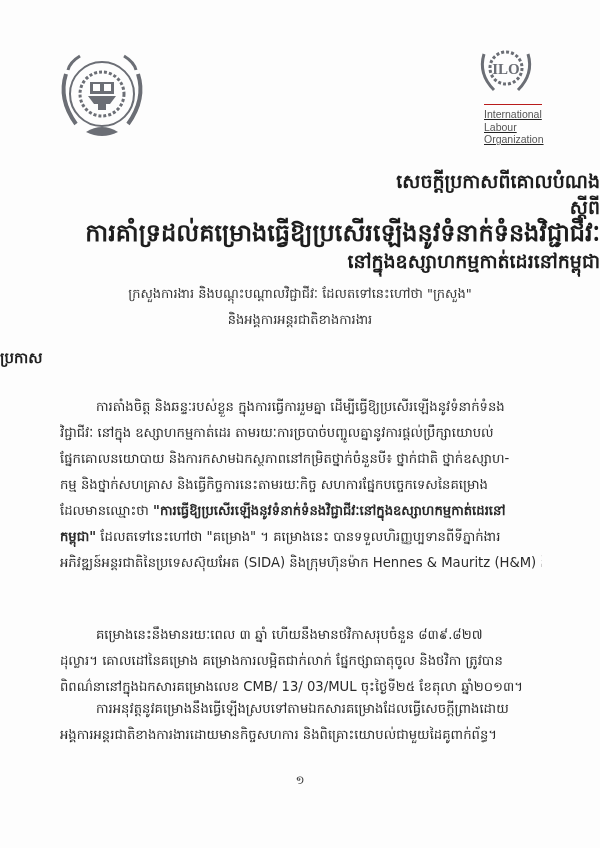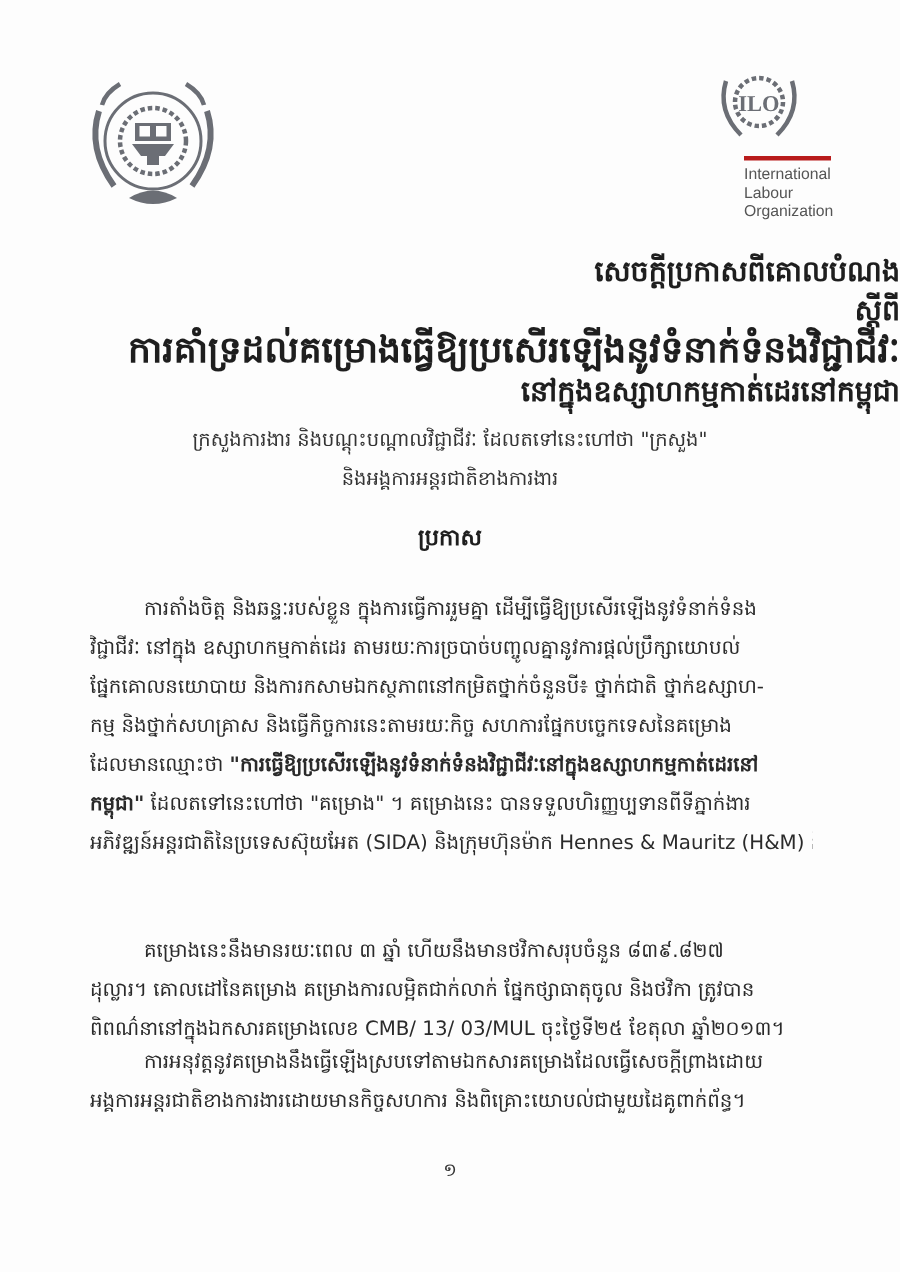--- a/index.html
+++ b/index.html
@@ -8,38 +8,38 @@
     background: #fdfdfd;
     font-family: "DejaVu Sans", sans-serif;
     color: #222;
     position: relative;
   }
   .page { position: absolute; inset: 0; }
   .logo-left {
     position: absolute; left: 52px; top: 44px; width: 100px; height: 100px;
   }
   .logo-right {
-    position: absolute; left: 476px; top: 44px; width: 100px;
+    position: absolute; left: 476px; top: 44px; width: 100px; text-decoration: underline;
   }
   .ilo-caption {
-    margin-top: 4px; border-top: 3px solid #b91c1c; padding-top: 3px;
+    margin-top: 4px; border-top: 1px solid #b91c1c; padding-top: 3px;
     font-family: "Liberation Sans", sans-serif; font-size: 10.5px; line-height: 12.5px; color: #555;
-    width: 58px; margin-left: 20px;
+    width: 58px; margin-left: 8px;
   }
   .title {
     position: absolute; left: 0; right: 0; text-align: right;
     font-weight: bold; color: #1e1e1e;
     font-size: 19px; line-height: 26px; white-space: nowrap;
   }
   .sub {
     position: absolute; left: 0; right: 0; text-align: center;
     font-size: 13px; line-height: 20px; color: #333; white-space: nowrap;
   }
   .heading {
-    position: absolute; left: 0; right: 0; text-align: center;
+    position: absolute; left: 0; right: 0; 
     font-weight: bold; font-size: 15px; color: #1e1e1e;
   }
   .para {
     position: absolute; left: 60px; width: 482px;
     font-size: 13.2px; line-height: 26px; color: #2a2a2a;
     text-align: justify;
   }
   .line { display: block; white-space: nowrap; overflow: hidden; }
   .indent { padding-left: 36px; }
   .bold { font-weight: bold; }

